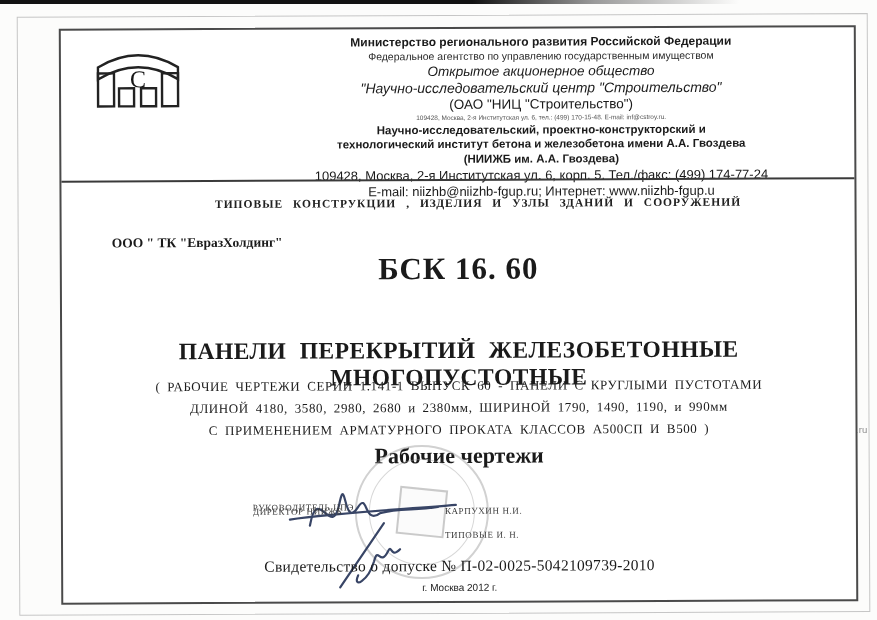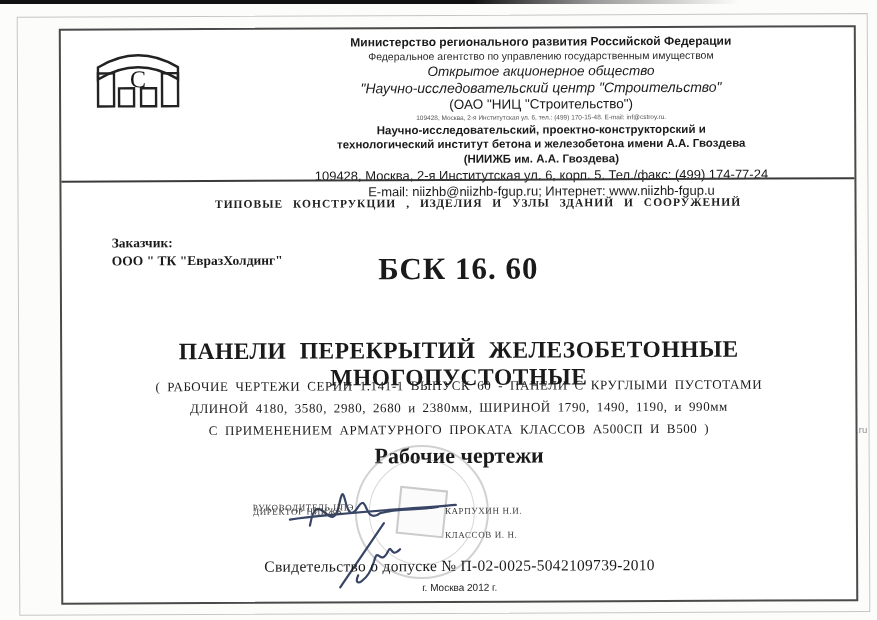--- a/index.html
+++ b/index.html
@@ -115,21 +115,20 @@
         <div class="h-inst">(НИИЖБ им. А.А. Гвоздева)</div>
         <div class="h-addr">109428, Москва, 2-я Институтская ул. 6, корп. 5. Тел./факс: (499) 174-77-24</div>
         <div class="h-mail">E-mail: niizhb@niizhb-fgup.ru; Интернет: www.niizhb-fgup.u</div>
       </div>
 
       <div class="divider"></div>
 
       <div class="series-banner">ТИПОВЫЕ КОНСТРУКЦИИ , ИЗДЕЛИЯ И УЗЛЫ ЗДАНИЙ И СООРУЖЕНИЙ</div>
 
       <div class="customer">
-        <div>Заказчик:</div>
         <div>ООО " ТК "ЕвразХолдинг"</div>
       </div>
 
       <div class="doc-code">БСК 16. 60</div>
 
       <div class="main-title">ПАНЕЛИ ПЕРЕКРЫТИЙ ЖЕЛЕЗОБЕТОННЫЕ МНОГОПУСТОТНЫЕ</div>
 
       <div class="subtitles">
         <div>( РАБОЧИЕ ЧЕРТЕЖИ СЕРИИ 1.141-1 ВЫПУСК 60 - ПАНЕЛИ С КРУГЛЫМИ ПУСТОТАМИ</div>
         <div>ДЛИНОЙ 4180, 3580, 2980, 2680 и 2380мм, ШИРИНОЙ 1790, 1490, 1190, и 990мм</div>
@@ -148,20 +147,20 @@
           <path d="M22,58 C30,14 44,76 52,34 C58,8 56,62 70,40 C80,24 76,58 92,46 C112,40 126,44 150,40"></path>
           <path d="M2,52 C40,46 120,42 168,38"></path>
           <path d="M52,120 L96,56"></path>
           <path d="M70,108 C64,122 80,114 86,94 C90,78 92,100 100,84 C104,76 102,92 112,82"></path>
         </g>
       </svg>
 
       <div class="sig-label sig-pos-1">ДИРЕКТОР НИИЖБ</div>
       <div class="sig-label sig-pos-2">РУКОВОДИТЕЛЬ ЦПЭ</div>
       <div class="sig-label sig-name-1">КАРПУХИН Н.И.</div>
-      <div class="sig-label sig-name-2">КЛАССОВ И. Н.</div>
+      <div class="sig-label sig-name-2">ТИПОВЫЕ И. Н.</div>
 
       <div class="certificate">Свидетельство о допуске № П-02-0025-5042109739-2010</div>
       <div class="place-year">г. Москва 2012 г.</div>
 
     </div>
   </div>
 </div>
 
 </body></html>

